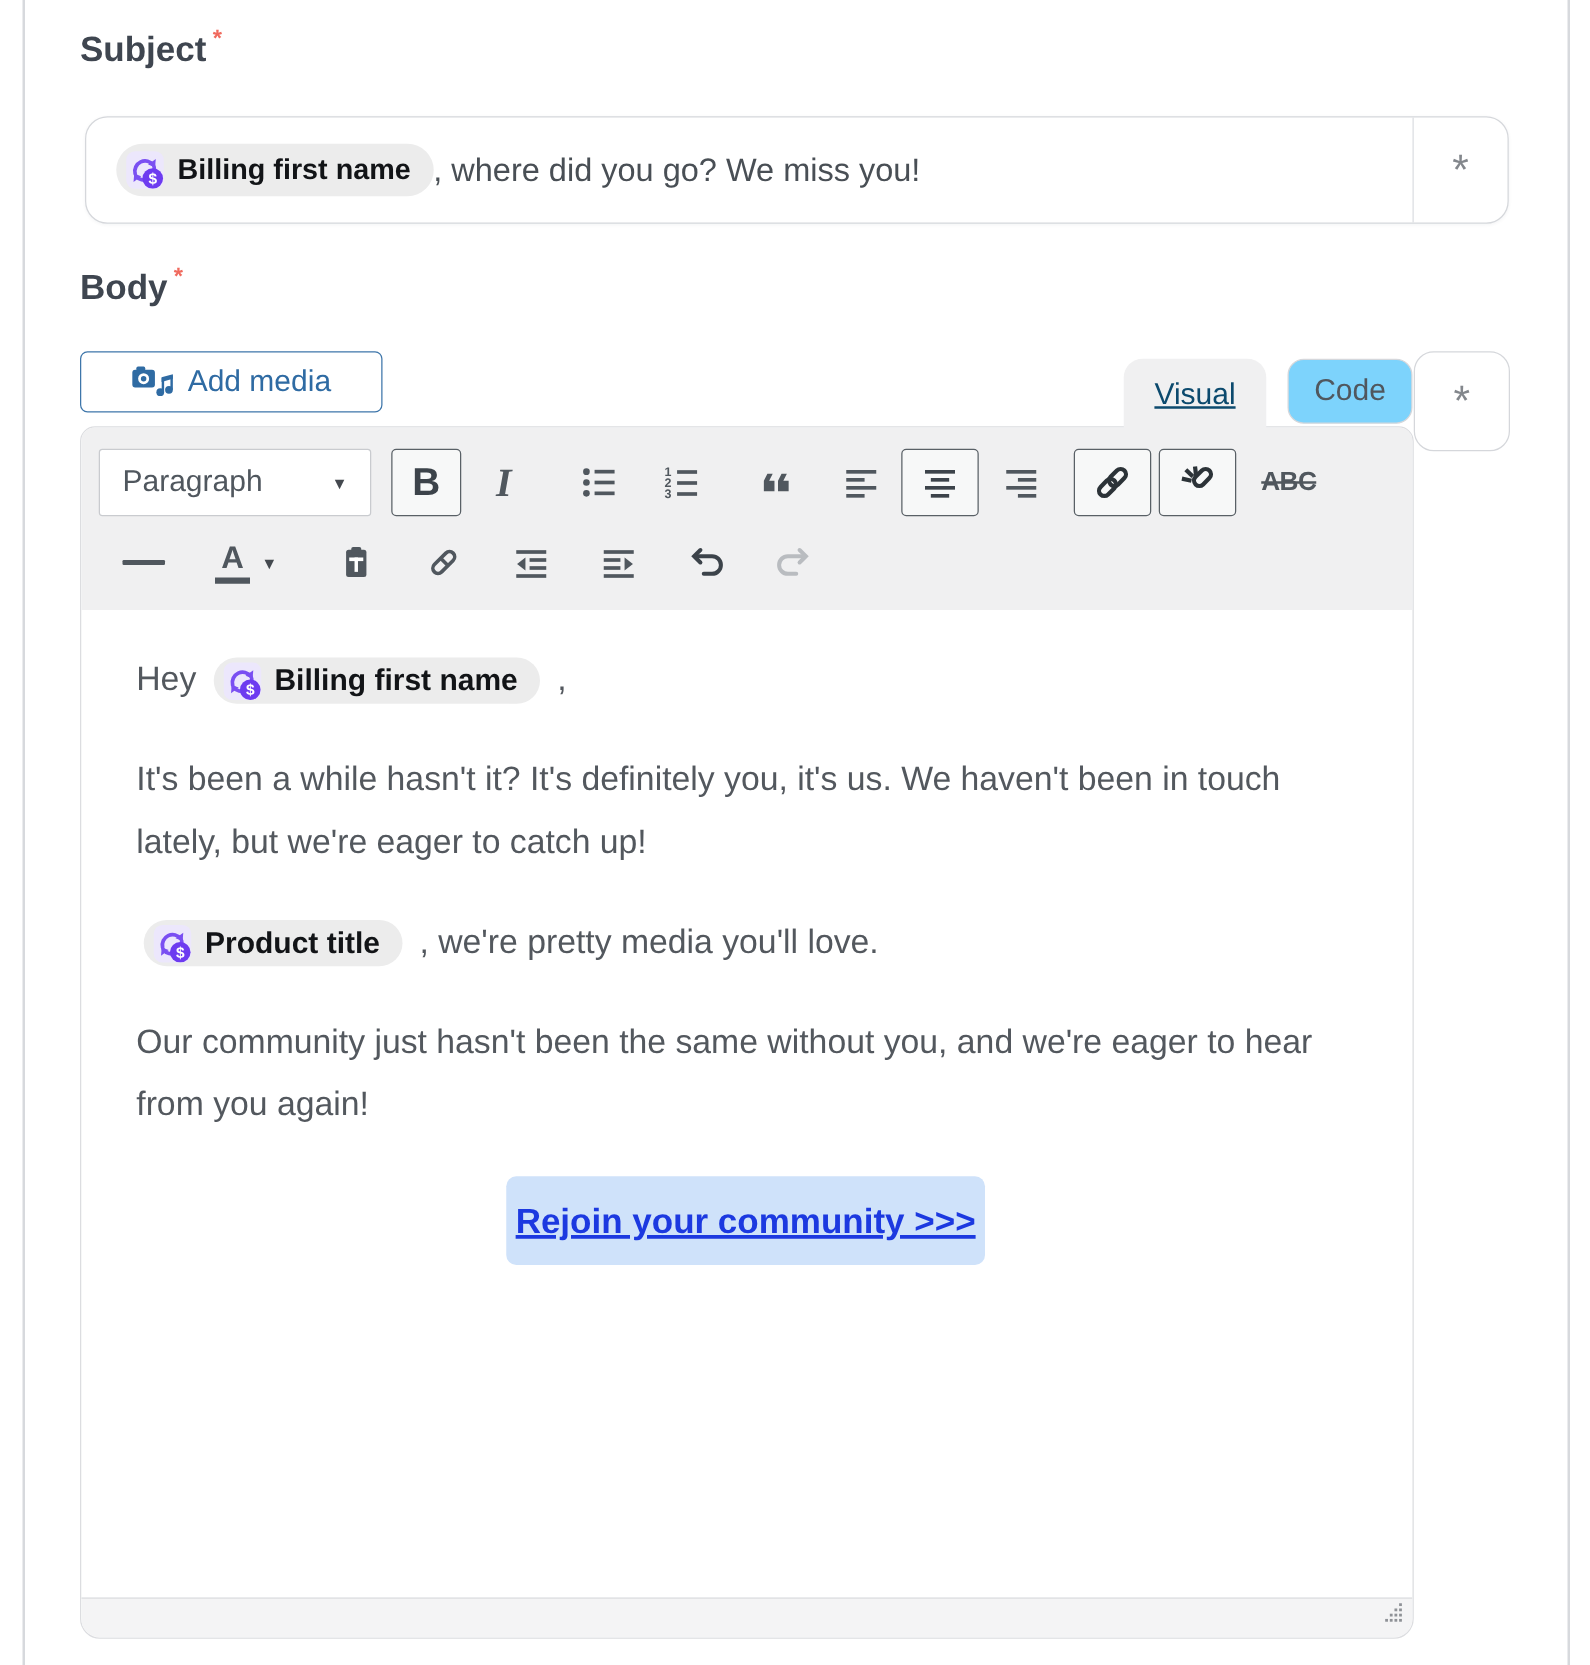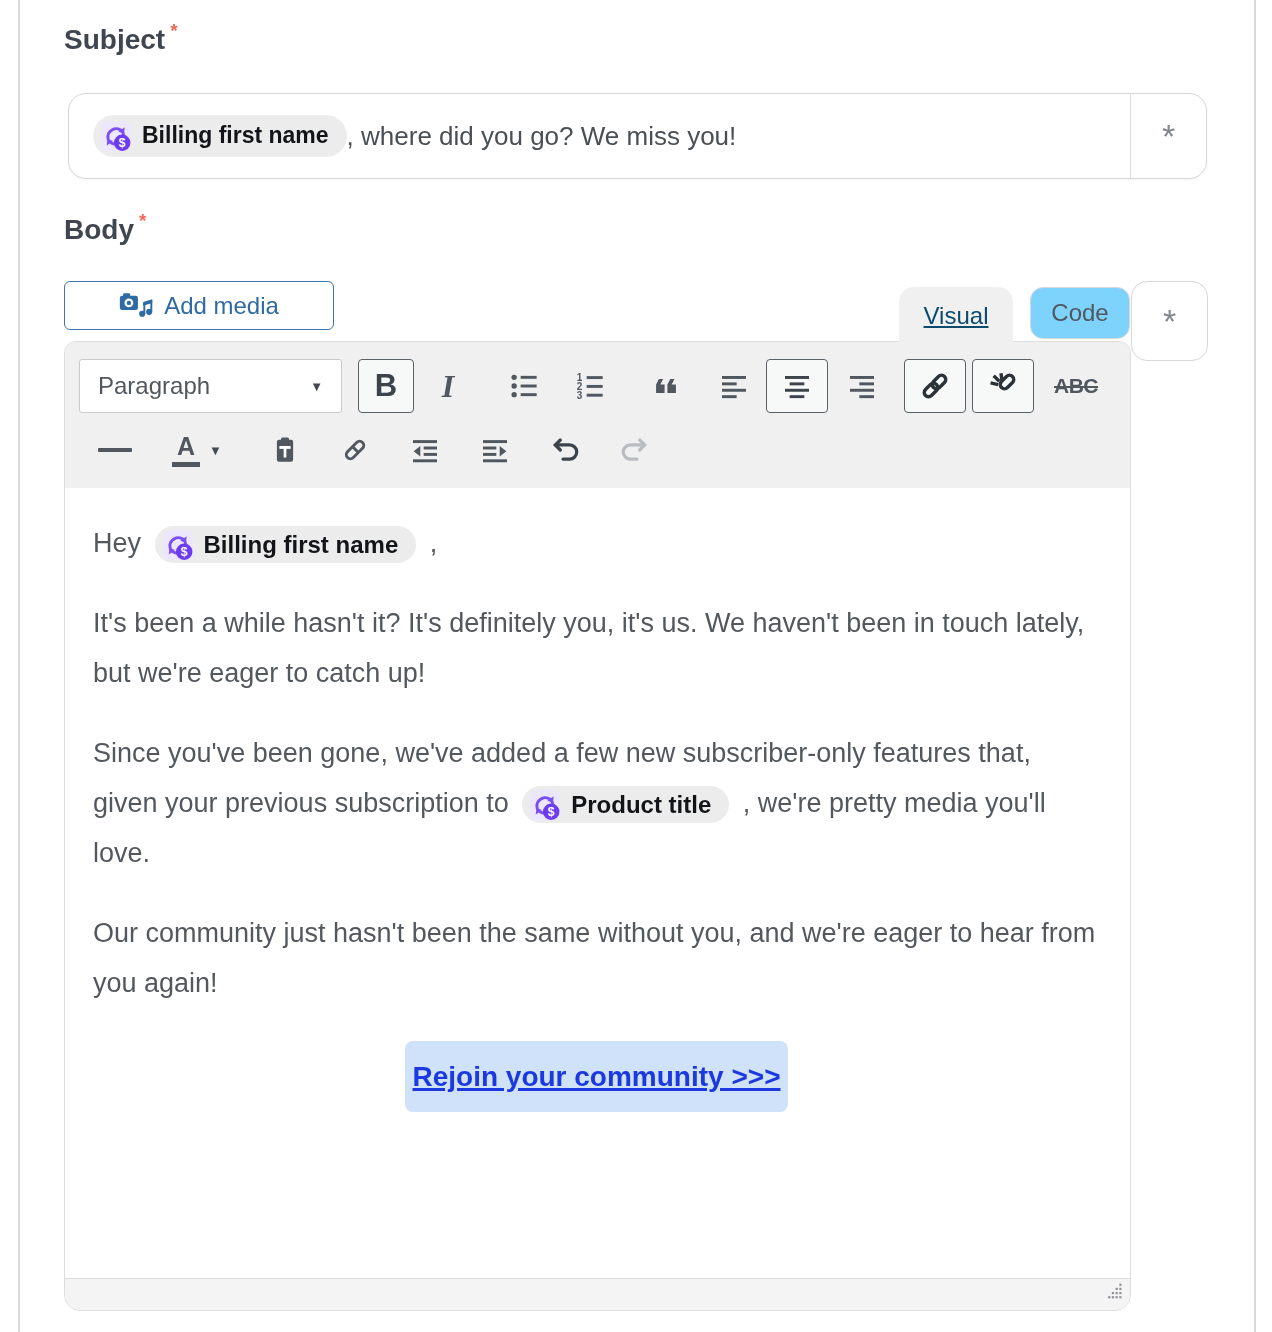--- a/index.html
+++ b/index.html
@@ -19,21 +19,21 @@
   .personalize-cell{width:75px;display:flex;align-items:center;justify-content:center;
        font-size:34px;color:#83878c;}
 
   
   .merge-pill{display:inline-flex;align-items:center;gap:11px;background:#ececec;border-radius:24px;
        padding:6px 18px 6px 8px;font-weight:700;color:#121417;font-size:23px;line-height:1.2;white-space:nowrap;}
   .merge-ic{width:30px;height:30px;border-radius:7px;background:#ece7fc;position:relative;flex:0 0 auto;}
   .merge-ic svg{position:absolute;left:0;top:0;}
 
   
-  .addmedia-btn{position:absolute;left:64px;top:281px;width:270px;height:49px;background:#fff;
+  .addmedia-btn{position:absolute;left:64px;top:281px;width:242px;height:49px;background:#fff;
        border:1px solid #3e76aa;border-radius:6px;display:flex;align-items:center;justify-content:center;
        gap:11px;color:#2f6ba3;font-size:24px;box-sizing:border-box;}
   .tab-visual{position:absolute;left:899px;top:287px;width:114px;height:58px;background:#f0f0f1;
        border-radius:15px 15px 0 0;display:flex;align-items:center;justify-content:center;
        font-size:24px;color:#0c4a6e;z-index:3;text-decoration:underline;}
   .tab-code{position:absolute;left:1030px;top:287px;width:100px;height:52px;background:#7dd3fc;
        border:1px solid #d5d7db;border-radius:13px;display:flex;align-items:center;justify-content:center;
        font-size:24px;color:#50575e;box-sizing:border-box;}
   .body-personalize{position:absolute;left:1131px;top:281px;width:77px;height:80px;background:#fff;
        border:1px solid #d5d7db;border-radius:16px;display:flex;align-items:center;justify-content:center;
@@ -42,35 +42,35 @@
   
   .editor{position:absolute;left:64px;top:341px;width:1067px;height:970px;background:#fff;
        border:1px solid #dcdde0;border-radius:12px 12px 16px 16px;box-sizing:border-box;overflow:hidden;}
   .mce-toolbar{background:#f0f0f1;padding:14px 14px 12px;}
   .tb-row{display:flex;align-items:center;}
   .tb-row1{height:60px;margin-bottom:8px;}
   .tb-row2{height:52px;}
   .tb{height:54px;min-width:48px;display:flex;align-items:center;justify-content:center;color:#50575e;}
   .tb2{height:48px;}
   .tb-active{border:1px solid #596066;border-radius:4px;background:#f7f8f8;box-sizing:border-box;}
-  .para-select{width:263px;height:54px;background:#fff;border:1px solid #c9cbcf;border-radius:3px;
+  .para-select{width:218px;height:54px;background:#fff;border:1px solid #c9cbcf;border-radius:3px;
        display:flex;align-items:center;justify-content:space-between;padding:0 18px;font-size:24px;
        color:#50575e;box-sizing:border-box;}
   .dd-arrow{font-size:13px;color:#44494f;}
   .glyph-b{font-size:31px;font-weight:800;color:#3c434a;}
   .glyph-i{font-family:"Liberation Serif","DejaVu Serif",serif;font-style:italic;font-weight:700;font-size:32px;color:#50575e;}
   .glyph-abc{font-size:21px;font-weight:700;letter-spacing:-.5px;text-decoration:line-through;color:#50575e;}
   .glyph-a{font-size:25px;font-weight:600;color:#50575e;line-height:1;}
   .a-underbar{width:28px;height:5px;background:#50575e;margin-top:3px;}
   .hr-bar{width:34px;height:4px;background:#50575e;border-radius:1px;}
 
   
   .mce-content{padding:30px 30px 0 28px;font-size:27px;line-height:50px;color:#53585e;
        height:788px;box-sizing:border-box;overflow:hidden;}
-  .mce-content p{margin:0 0 30px;}
+  .mce-content p{margin:0 16px 30px;}
   .content-pill{display:inline-flex;align-items:center;gap:11px;background:#ececec;border-radius:24px;
        padding:3px 18px 3px 8px;font-weight:700;color:#121417;font-size:24px;line-height:1.3;
        vertical-align:middle;white-space:nowrap;margin:0 6px;}
   .cta-wrap{text-align:center;margin-top:44px;}
   .cta-link{font-weight:700;font-size:28px;color:#1c39e0;text-decoration:underline;
        text-decoration-thickness:3px;background:#cfe2fa;padding:20px 8px;border-radius:8px;}
 
   .statusbar{position:absolute;left:0;right:0;bottom:0;height:31px;background:#f4f4f5;
        border-top:1px solid #dcdde0;}
   .grip{position:absolute;right:7px;bottom:5px;}
@@ -294,21 +294,20 @@
             <circle cx="11.3" cy="11.6" r="4.4" fill="#6d3bf0"></circle>
             <text x="11.3" y="13.9" font-size="6.6" font-weight="700" fill="#fff" text-anchor="middle">$</text>
           </svg>
         </span>
         <span>Billing first name</span>
       </span>
       <span>,</span>
     </p>
     <p>It's been a while hasn't it? It's definitely you, it's us. We haven't been in touch lately, but we're eager to catch up!</p>
     <p>
-      <span>Since you've been gone, we've added a few new subscriber-only features that, given your previous subscription to</span>
       <span class="content-pill">
         <span class="merge-ic">
           <svg width="30" height="30" viewBox="0 0 16 16">
             <g fill="none" stroke="#7a4ff2" stroke-width="1.6" stroke-linecap="round">
               <path d="M3.8 9.6 A4.4 4.4 0 0 1 11.6 5.9"></path>
               <path d="M11.9 6.8 A4.4 4.4 0 0 1 4.1 10.5"></path>
             </g>
             <path d="M12.6 3.3 L12.3 6.8 L9.3 5.7 Z" fill="#7a4ff2"></path>
             <path d="M3.1 13.1 L3.4 9.6 L6.4 10.7 Z" fill="#7a4ff2"></path>
             <circle cx="11.3" cy="11.6" r="4.4" fill="#6d3bf0"></circle>

